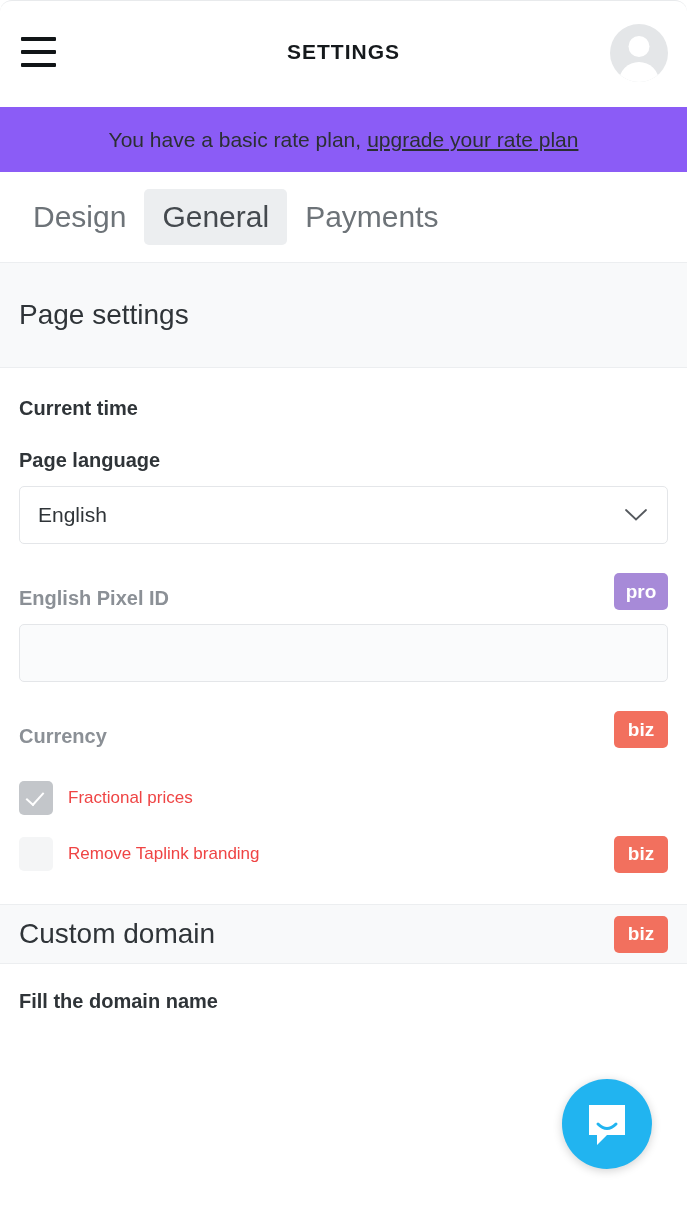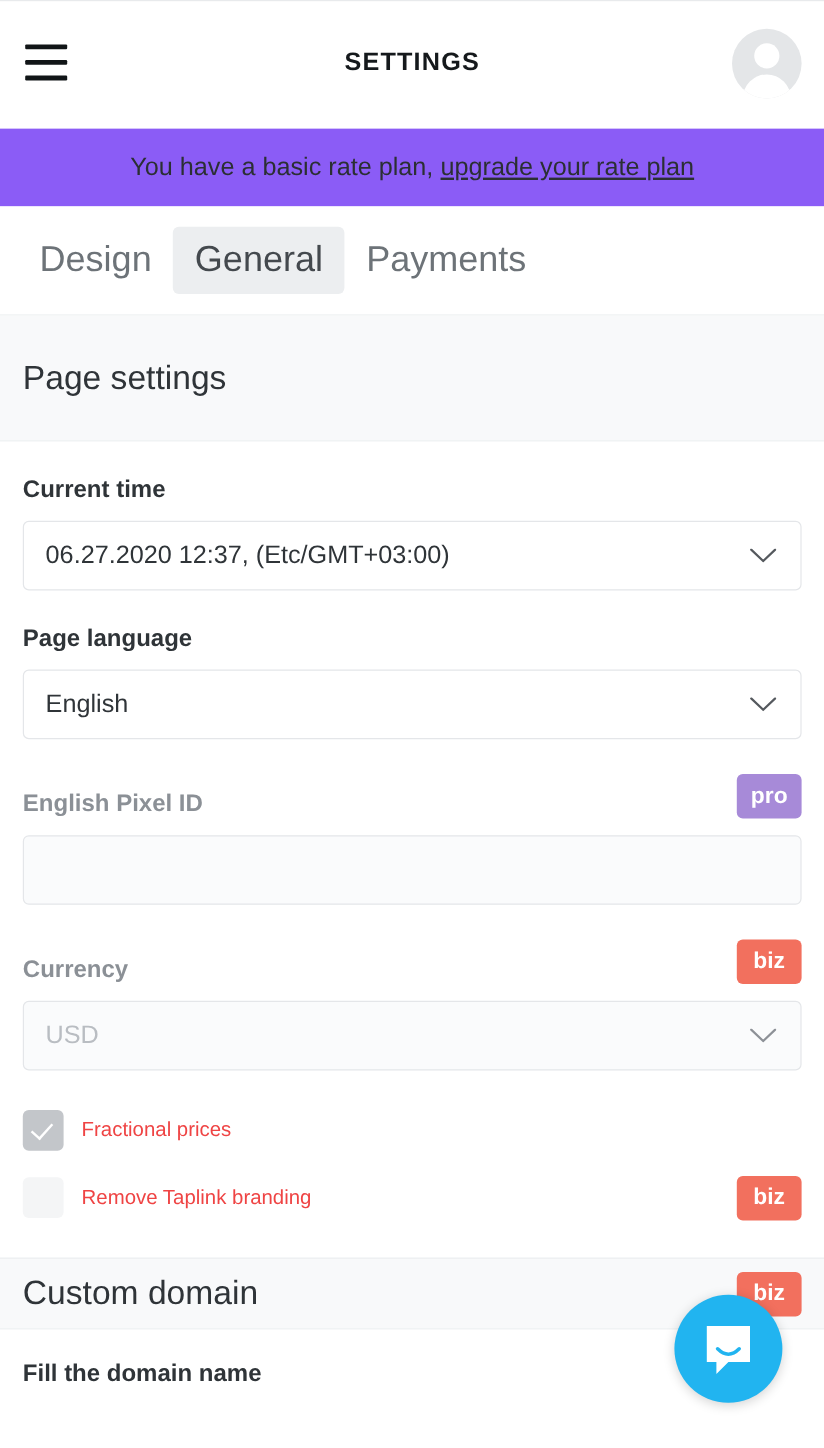--- a/index.html
+++ b/index.html
@@ -17,20 +17,21 @@
     -webkit-font-smoothing: antialiased;
   }
 
   
   .topbar {
     position: relative;
     height: 107px;
     background: #ffffff;
     border-top: 1px solid #e8eaec;
     box-sizing: border-box;
+    border-radius: 12px;
   }
   .hamburger {
     position: absolute;
     left: 21px;
     top: 36px;
     width: 35px;
     height: 33px;
     cursor: pointer;
     padding: 0;
     background: none;
@@ -330,28 +331,20 @@
 </div>
 
 <div class="section-head">Page settings</div>
 
 <div class="body-area">
 
   <div class="row-gap-1">
     <div class="field-label">
       <span>Current time</span>
     </div>
-    <div class="input-box">
-      <span>06.27.2020 12:37, (Etc/GMT+03:00)</span>
-      <span class="chev">
-        <svg width="22" height="12" viewBox="0 0 22 12">
-            <path d="M1 1 L11 10.5 L21 1" stroke="#55595e" stroke-width="1.8" fill="none" stroke-linecap="round"></path>
-          </svg>
-      </span>
-    </div>
   </div>
 
   <div class="row-gap-1">
     <div class="field-label">
       <span>Page language</span>
     </div>
     <div class="input-box">
       <span>English</span>
       <span class="chev">
         <svg width="22" height="12" viewBox="0 0 22 12">
@@ -369,28 +362,20 @@
     <div class="input-box empty disabled">
       <span></span>
     </div>
   </div>
 
   <div class="row-gap-1">
     <div class="field-label muted">
       <span>Currency</span>
       <span class="badge biz">biz</span>
     </div>
-    <div class="input-box disabled">
-      <span>USD</span>
-      <span class="chev">
-        <svg width="22" height="12" viewBox="0 0 22 12">
-            <path d="M1 1 L11 10.5 L21 1" stroke="#8d9197" stroke-width="1.8" fill="none" stroke-linecap="round"></path>
-          </svg>
-      </span>
-    </div>
   </div>
 
   <div class="check-row" style="margin-top:22px;">
     <div class="check-left">
       <span class="checkbox checked"></span>
       <span class="check-label">Fractional prices</span>
     </div>
   </div>
 
   <div class="check-row">

